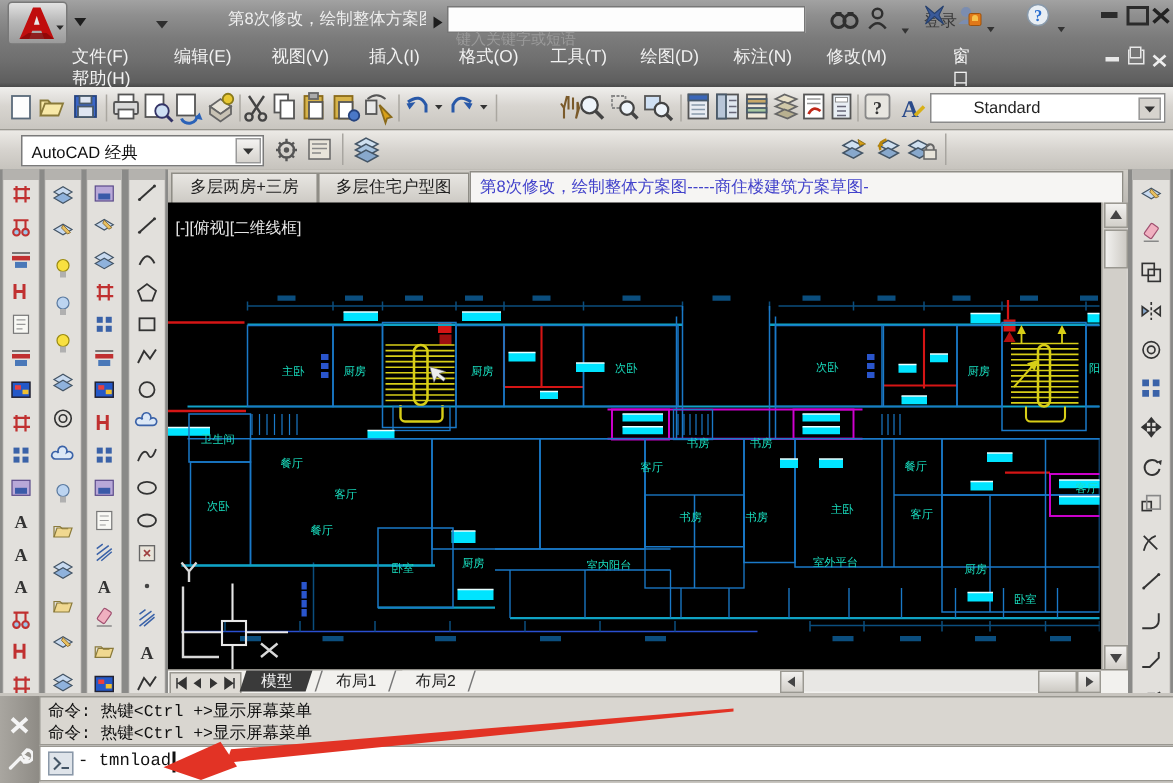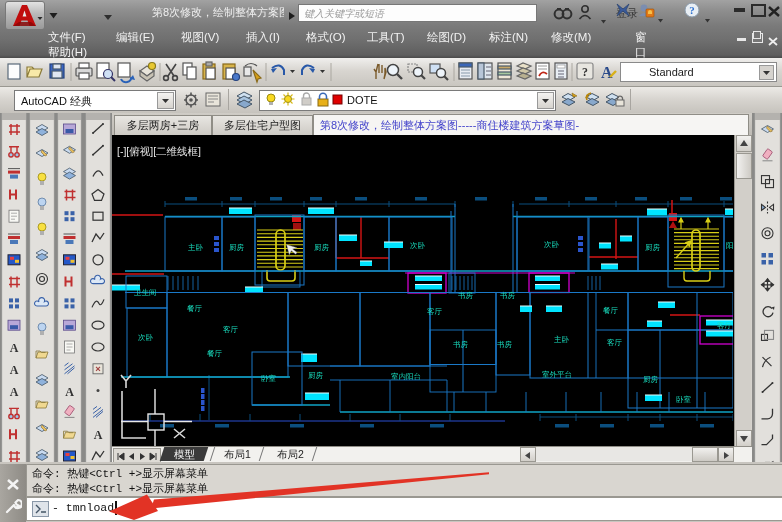--- a/index.html
+++ b/index.html
@@ -30,21 +30,21 @@
         <path d="M1 2 l8 0 l-4 5 z" fill="#2e2e2e"></path>
       </svg></div>
 
 <div class="abs" style="left:152px;top:5px;width:132px;height:14px;overflow:hidden;color:#efefef;font-size:11px;white-space:nowrap;">第8次修改，绘制整体方案图-----商...</div>
 
 <div class="abs" style="left:288px;top:7px;width:8px;height:10px;"><svg width="8" height="10">
         <path d="M1 1 l0 8 l6 -4 z" fill="#1d1d1d"></path>
       </svg></div>
 
 <div class="abs" style="left:298px;top:4px;width:237px;height:16px;background:#fdfdfd;border:1px solid #777;"></div>
-<div class="abs" style="left:304px;top:7px;color:#9a9a9a;font-size:10px;font-style:italic;">键入关键字或短语</div>
+<div class="abs" style="left:304px;top:19px;color:#9a9a9a;font-size:10px;">键入关键字或短语</div>
 
 <div class="abs" style="left:553px;top:5px;width:20px;height:15px;"><svg width="20" height="15">
         <circle cx="6" cy="9" r="4.4" fill="none" stroke="#2f2f2f" stroke-width="2"></circle>
         <circle cx="14" cy="9" r="4.4" fill="none" stroke="#2f2f2f" stroke-width="2"></circle>
         <path d="M4 4 l4 0 M12 4 l4 0" stroke="#2f2f2f" stroke-width="2"></path>
       </svg></div>
 
 <div class="abs" style="left:578px;top:4px;width:14px;height:16px;"><svg width="14" height="16">
         <circle cx="7" cy="5" r="3.2" fill="none" stroke="#2f2f2f" stroke-width="1.6"></circle>
         <path d="M1.5 15 q5.5 -7 11 0" fill="none" stroke="#2f2f2f" stroke-width="1.6"></path>
@@ -299,44 +299,20 @@
       </svg></div>
 
 <div class="abs" style="left:228px;top:89px;width:1px;height:21px;background:#a8a5a0;"></div>
 
 <div class="abs" style="left:234px;top:89px;width:21px;height:21px;"><svg width="21" height="21">
         <path d="M3 7 l7 -4 l8 4 l-7 4 z" fill="#cfe0f0" stroke="#456"></path>
         <path d="M3 11 l7 -4 l8 4 l-7 4 z" fill="#a8c4e0" stroke="#456"></path>
         <path d="M3 15 l7 -4 l8 4 l-7 4 z" fill="#88a8cc" stroke="#456"></path>
       </svg></div>
 
-<div class="abs" style="left:259px;top:90px;width:295px;height:19px;background:#fff;border:1px solid #7a7a7a;">
-<svg width="293" height="17" style="position:absolute;left:1px;top:0px;">
-
-<circle cx="10" cy="7" r="4" fill="#f8d820" stroke="#9a8a10"></circle>
-        <path d="M8 11 l4 0 l0 3 l-4 0 z" fill="#b0b0b0"></path>
-
-<circle cx="27" cy="8" r="3.5" fill="#f8d820" stroke="#9a8a10"></circle>
-        <g stroke="#d8b810" stroke-width="1.2">
-          <path d="M27 1.5 l0 2.5 M27 12 l0 2.5 M20.5 8 l2.5 0 M31 8 l2.5 0 M22.5 3.5 l1.8 1.8 M29.7 10.7 l1.8 1.8 M31.5 3.5 l-1.8 1.8 M24.3 10.7 l-1.8 1.8"></path>
-        </g>
-
-<rect x="41" y="7" width="9" height="7" fill="#d0cdc8" stroke="#aaa"></rect>
-        <path d="M42.5 7 v-2 a3 3 0 0 1 6 0 v2" fill="none" stroke="#aaa" stroke-width="1.4"></path>
-
-<rect x="57" y="8" width="10" height="7" fill="#e8b018" stroke="#8a6a10"></rect>
-        <path d="M58.5 8 v-2.2 a3.2 3.2 0 0 1 7 0 v2.2" fill="none" stroke="#3a6ab8" stroke-width="1.6"></path>
-
-<rect x="72" y="4" width="9" height="9" fill="#e00000" stroke="#700"></rect>
-</svg>
-<span style="position:absolute;left:87px;top:3px;font-size:11px;color:#111;">DOTE</span>
-<span style="position:absolute;right:1px;top:1px;width:15px;height:15px;background:linear-gradient(#f4f3f1,#d6d3ce);border:1px solid #999;"><svg width="15" height="15">
-          <path d="M4 6 l7 0 l-3.5 4 z" fill="#333"></path>
-        </svg></span>
-    </div>
 
 <div class="abs" style="left:560px;top:89px;width:20px;height:21px;"><svg width="20" height="21">
         <path d="M2 8 l6 -3.5 l7 3.5 l-6 3.5 z" fill="#cfe0f0" stroke="#456"></path>
         <path d="M2 13 l6 -3.5 l7 3.5 l-6 3.5 z" fill="#88a8cc" stroke="#456"></path>
         <path d="M12 4 l5 3 l-4 1 z" fill="#d8a018" stroke="#8a6a10" stroke-width="0.6"></path>
       </svg></div>
 
 <div class="abs" style="left:582px;top:89px;width:20px;height:21px;"><svg width="20" height="21">
         <path d="M4 8 l6 -3.5 l7 3.5 l-6 3.5 z" fill="#cfe0f0" stroke="#456"></path>
         <path d="M4 13 l6 -3.5 l7 3.5 l-6 3.5 z" fill="#88a8cc" stroke="#456"></path>

